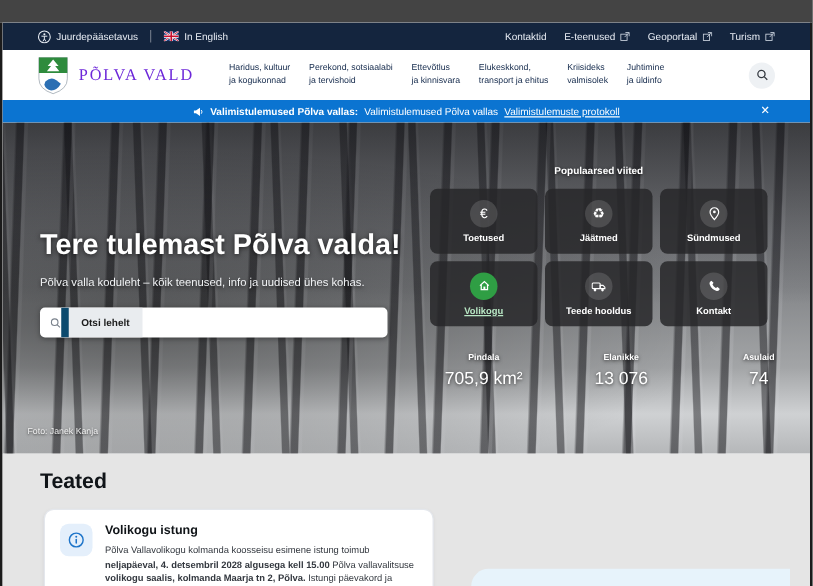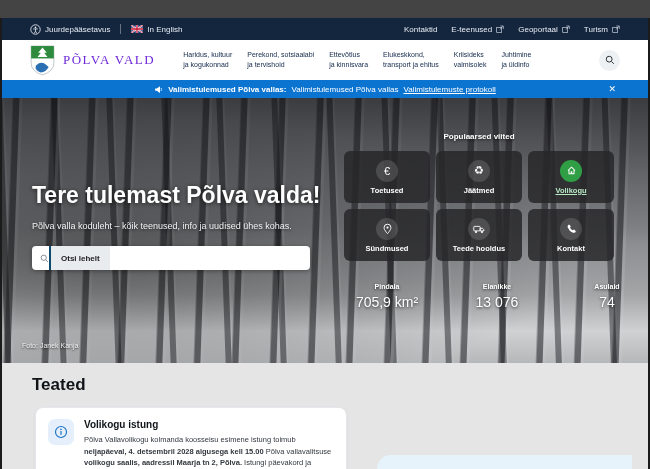--- a/index.html
+++ b/index.html
@@ -76,21 +76,21 @@
     position:absolute; left:30px; top:148px; width:278px; height:24px;
     background:#fff; border-radius:4px; display:flex; align-items:center; overflow:hidden;
     box-shadow:0 1px 4px rgba(0,0,0,.35);
   }
   .hero-search input {
     flex:1; border:none; outline:none; font-size:7.5px; color:#444; padding:0 6px 0 6px;
     font-family:"Liberation Sans", sans-serif; background:transparent; min-width:0;
   }
   .hero-search .sicon { flex:none; margin-left:8px; display:flex; }
   .hero-search button {
-    flex:none; height:100%; padding:0 10px; border:none; border-left:2px solid #0c4a6e;
+    flex:none; height:100%; padding:0 10px; border:none; border-left:6px solid #0c4a6e;
     background:#e9ecef; font-size:8px; font-weight:bold; color:#1c1c1c; cursor:pointer;
     font-family:"Liberation Sans", sans-serif;
   }
   .photo-credit {
     position:absolute; left:20px; bottom:14px; color:rgba(255,255,255,.9); font-size:7px;
     text-shadow:0 1px 2px rgba(0,0,0,.7);
   }
 
   
   .popular { position:absolute; left:342px; top:34px; width:270px; }
@@ -273,37 +273,37 @@
         <div class="popular-label">Populaarsed viited</div>
         <div class="tile-grid">
           <div class="tile">
             <span class="tile-ico">€</span>
             <span class="tile-label">Toetused</span>
           </div>
           <div class="tile">
             <span class="tile-ico">♻</span>
             <span class="tile-label">Jäätmed</span>
           </div>
+          <div class="tile">
+            <span class="tile-ico">
+              <svg width="11" height="12" viewBox="0 0 16 17">
+                  <path d="M8 1.5a5 5 0 0 1 5 5c0 3.4-5 8.8-5 8.8S3 9.9 3 6.5a5 5 0 0 1 5-5z" fill="none" stroke="#fff" stroke-width="1.4"></path>
+                  <circle cx="8" cy="6.4" r="1.6" fill="#fff"></circle>
+                </svg>
+            </span>
+            <span class="tile-label">Sündmused</span>
+          </div>
           <div class="tile active">
             <span class="tile-ico">
               <svg width="11" height="11" viewBox="0 0 14 14">
                   <path d="M2.5 7 7 2.8 11.5 7M3.8 6v5h6.4V6" fill="none" stroke="#fff" stroke-width="1.3"></path>
                   <rect x="6" y="8" width="2" height="3" fill="#fff"></rect>
                 </svg>
             </span>
             <span class="tile-label">Volikogu</span>
-          </div>
-          <div class="tile">
-            <span class="tile-ico">
-              <svg width="11" height="12" viewBox="0 0 16 17">
-                  <path d="M8 1.5a5 5 0 0 1 5 5c0 3.4-5 8.8-5 8.8S3 9.9 3 6.5a5 5 0 0 1 5-5z" fill="none" stroke="#fff" stroke-width="1.4"></path>
-                  <circle cx="8" cy="6.4" r="1.6" fill="#fff"></circle>
-                </svg>
-            </span>
-            <span class="tile-label">Sündmused</span>
           </div>
           <div class="tile">
             <span class="tile-ico">
               <svg width="12" height="10" viewBox="0 0 16 13">
                   <rect x="1" y="3" width="8.5" height="6" rx="1" fill="none" stroke="#fff" stroke-width="1.2"></rect>
                   <path d="M9.5 5.5h3l2 2V9h-5z" fill="none" stroke="#fff" stroke-width="1.2"></path>
                   <circle cx="4" cy="10.6" r="1.4" fill="#fff"></circle>
                   <circle cx="12" cy="10.6" r="1.4" fill="#fff"></circle>
                 </svg>
             </span>
@@ -342,21 +342,21 @@
     <div class="news-card">
       <span class="news-ico">
         <svg width="14" height="14" viewBox="0 0 16 16">
             <circle cx="8" cy="8" r="6.3" fill="none" stroke="#1d74c9" stroke-width="1.3"></circle>
             <circle cx="8" cy="5" r="0.9" fill="#1d74c9"></circle>
             <rect x="7.3" y="6.8" width="1.4" height="4.6" rx="0.7" fill="#1d74c9"></rect>
           </svg>
       </span>
       <div>
         <div class="news-title">Volikogu istung</div>
-        <div class="news-body"><span>Põlva Vallavolikogu kolmanda koosseisu esimene istung toimub </span><b>neljapäeval, 4. detsembril 2028 algusega kell 15.00</b><span> Põlva vallavalitsuse </span><b>volikogu saalis, aadressil Maarja tn 2, Põlva.</b><span> Istungi päevakord ja eelnõud</span></div>
+        <div class="news-body"><span>Põlva Vallavolikogu kolmanda koosseisu esimene istung toimub </span><b>neljapäeval, 4. detsembril 2028 algusega kell 15.00</b><span> Põlva vallavalitsuse </span><b>volikogu saalis, kolmanda Maarja tn 2, Põlva.</b><span> Istungi päevakord ja eelnõud</span></div>
         <div class="news-date">
           <svg width="8" height="8" viewBox="0 0 12 12">
               <rect x="1" y="2" width="10" height="9" rx="1" fill="none" stroke="#5b6470"></rect>
               <path d="M1 4.8h10M3.5 1v2M8.5 1v2" stroke="#5b6470"></path>
             </svg>
 
         </div>
       </div>
     </div>
 

